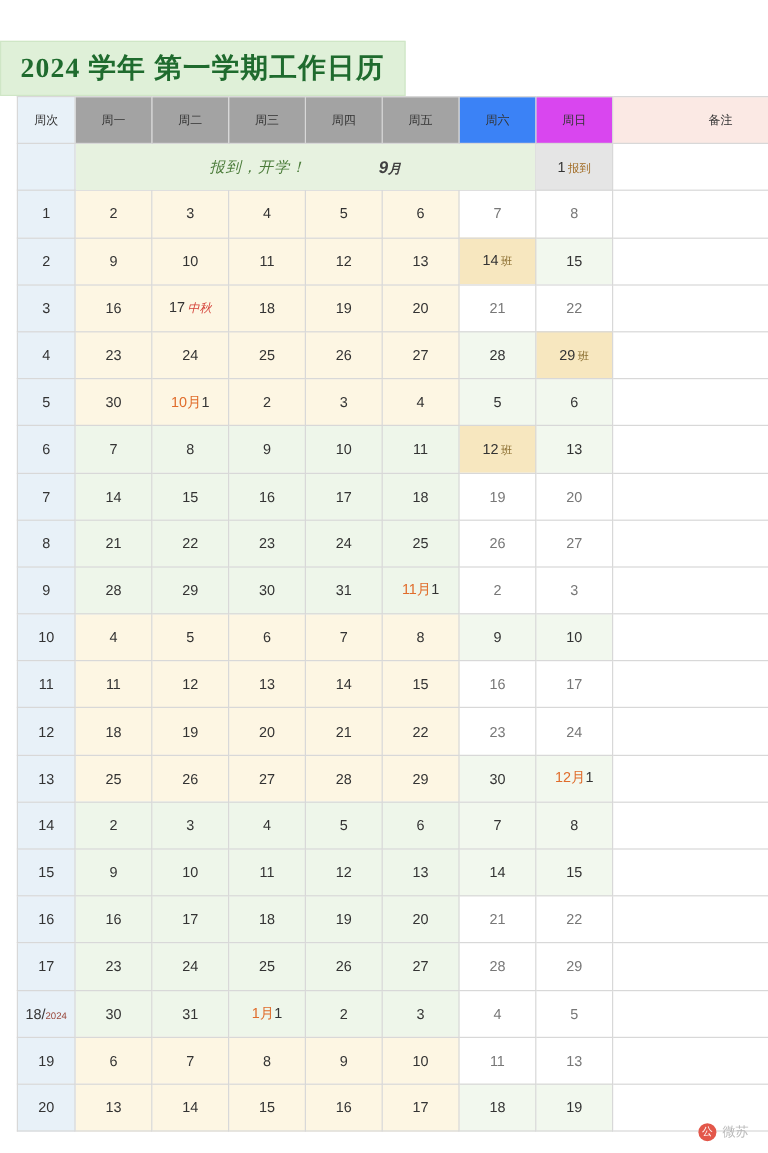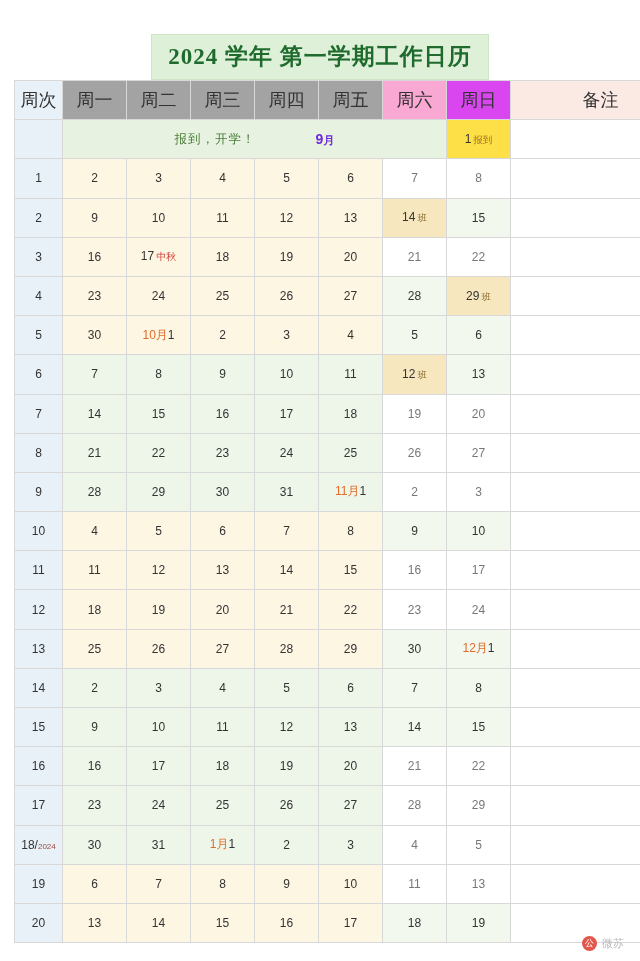--- a/index.html
+++ b/index.html
@@ -15,21 +15,21 @@
     position: relative;
     width: 640px;
     height: 961px;
     background: #ffffff;
     box-sizing: border-box;
   }
 
   
   .title-wrap {
     display: flex;
-    justify-content: center;
+    justify-content: flex-start;
     align-items: center;
     padding-top: 34px;
   }
   .title {
     display: inline-block;
     background: #dff0d8;
     color: #1f6b2e;
     font-size: 23px;
     font-weight: bold;
     letter-spacing: 1px;
@@ -68,26 +68,26 @@
   }
 
   
   col.c-week   { width: 48px; }
   col.c-day    { width: 64px; }
   col.c-note   { width: 180px; }
 
   
   thead th {
     font-weight: bold;
-    font-size: 18px;
+    font-size: 10px;
     height: 36px;
   }
   th.h-week   { background: #e8f1f8; color: #2b3a45; }
   th.h-wd     { background: #a3a3a3; color: #3a3326; }
-  th.h-sat    { background: #f9a8d4; color: #2d5b32; }
+  th.h-sat    { background: #3b82f6; color: #2d5b32; }
   th.h-sun    { background: #d946ef; color: #2d5b32; }
   th.h-note   { background: #fbe9e4; color: #5a3a33; }
 
   
   td.weekno   { background: #e8f1f8; font-weight: bold; font-size: 12px; color: #243744; }
   td.wd       { background: #fdf6e3; }
   td.sat      { background: #f2f8ee; color: #6a6a6a; }
   td.sun      { background: #f2f8ee; color: #6a6a6a; }
   td.note     { background: #ffffff; }
 
@@ -97,52 +97,53 @@
 
   
   td.class-day {            
     background: #f7e7bf;
     color: #6b5320;
     margin-left: 24px;
   }
   td.class-day .tag { font-size: 9.5px; color: #8a6d2f; margin-left: 2px; }
 
   td.report {               
-    background: #fde047;
+    background: #e5e5e5;
     color: #8a5a1a;
     margin-left: 29px;
   }
   td.report .tag { font-size: 9.5px; margin-left: 2px; color: #a06a22; }
 
   .month-mark {
     color: #e06c2b;
     font-weight: normal;
   }
-  .fest { color: #d4423a; font-size: 10px; margin-left: 2px; }
+  .fest { color: #d4423a; font-size: 10px; margin-left: 2px; font-style: italic; }
 
   
   td.banner {
     background: #e7f2e0;
     height: 38.2px;
     position: relative;
+    font-style: italic;
   }
   .banner-inner {
     display: flex;
     align-items: center;
     justify-content: center;
     gap: 60px;
     width: 100%;
   }
   .banner-text {
     color: #4b7c3a;
     font-size: 12.5px;
     letter-spacing: 1px;
   }
   .banner-month {
-    color: #6d28d9;
+    color: #404040;
     font-weight: bold;
     font-size: 14px;
   }
   .banner-month .sm { font-size: 11px; }
 
   td.wk19 {
     background: #e8f1f8;
     color: #c0392b;
     font-weight: bold;
     font-size: 12px;

